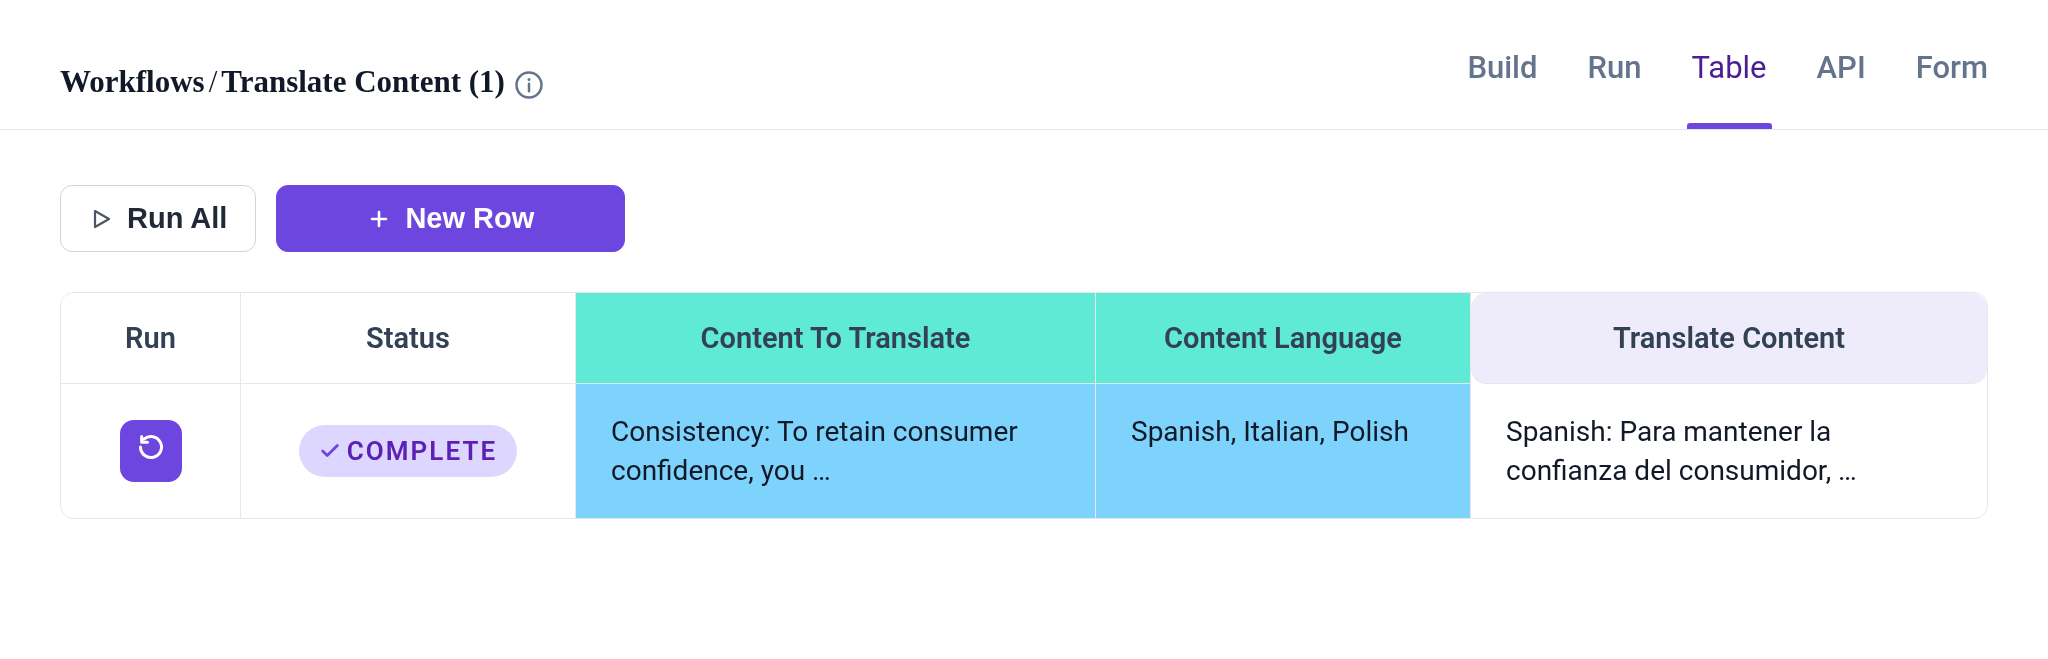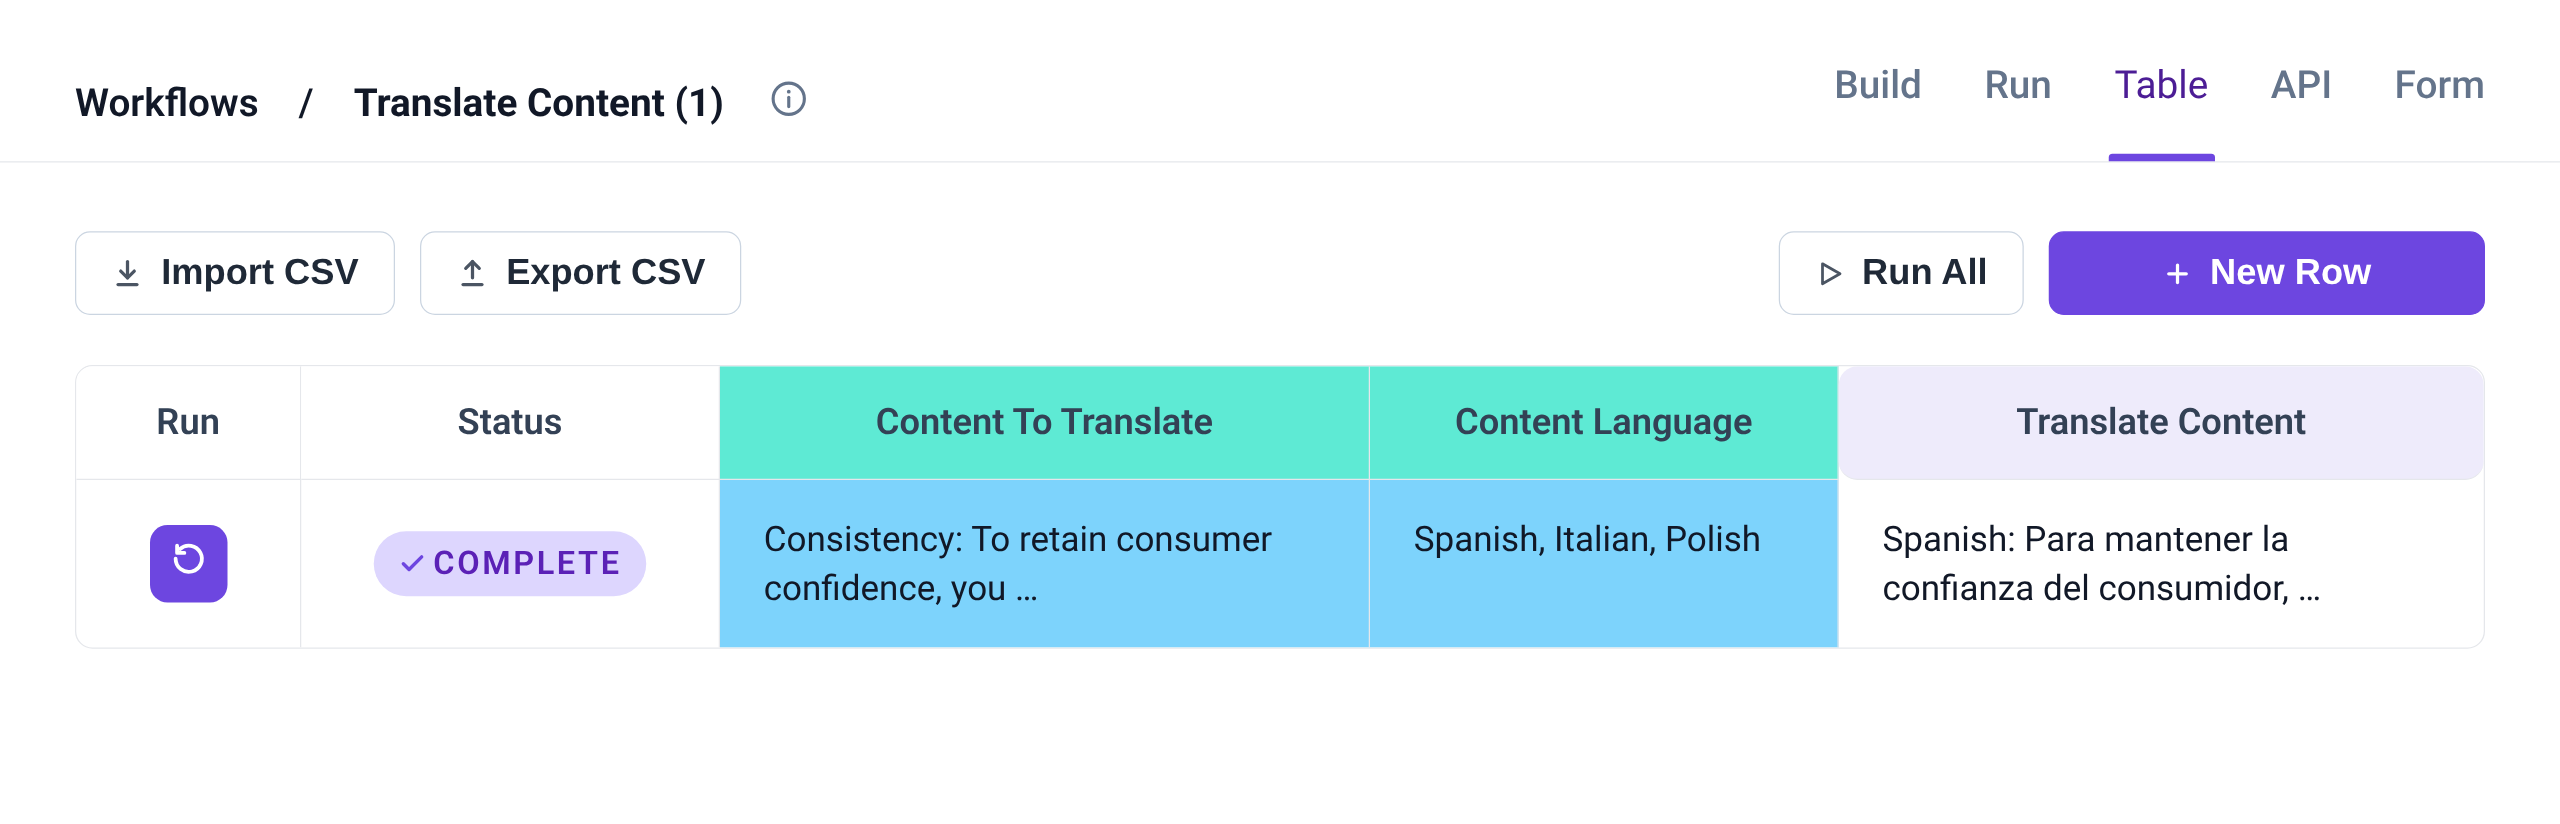--- a/index.html
+++ b/index.html
@@ -19,22 +19,23 @@
       display: flex;
       align-items: center;
       justify-content: space-between;
       padding: 35px 60px 0 60px;
       height: 130px;
       border-bottom: 1px solid #e5e7eb;
     }
     
     .breadcrumb-area {
       display: flex;
-      align-items: flex-start;
-      gap: 32px;
+      align-items: flex-end;
+      gap: 4px;
+      font-family: Liberation Serif, serif;
     }
     
     .breadcrumb-link {
       font-size: 31px;
       font-weight: 600;
       color: #111827;
       cursor: pointer;
     }
     
     .breadcrumb-sep {
@@ -261,42 +262,20 @@
   <div class="tabs">
     <div class="tab">Build</div>
     <div class="tab">Run</div>
     <div class="tab active">Table</div>
     <div class="tab">API</div>
     <div class="tab">Form</div>
   </div>
 </div>
 
 <div class="toolbar">
-  <div class="toolbar-left">
-    <button class="btn">
-      <span class="icon">
-        <svg width="26" height="26" viewBox="0 0 24 24" fill="none" stroke="#4b5563" stroke-width="2.4" stroke-linecap="round" stroke-linejoin="round">
-          <line x1="12" y1="3" x2="12" y2="15"></line>
-          <polyline points="7 10 12 15 17 10"></polyline>
-          <line x1="5" y1="20" x2="19" y2="20"></line>
-        </svg>
-      </span>
-      <span>Import CSV</span>
-    </button>
-    <button class="btn">
-      <span class="icon">
-        <svg width="26" height="26" viewBox="0 0 24 24" fill="none" stroke="#4b5563" stroke-width="2.4" stroke-linecap="round" stroke-linejoin="round">
-          <line x1="12" y1="15" x2="12" y2="3"></line>
-          <polyline points="7 8 12 3 17 8"></polyline>
-          <line x1="5" y1="20" x2="19" y2="20"></line>
-        </svg>
-      </span>
-      <span>Export CSV</span>
-    </button>
-  </div>
   <div class="toolbar-right">
     <button class="btn">
       <span class="icon">
         <svg width="24" height="24" viewBox="0 0 24 24" fill="none" stroke="#4b5563" stroke-width="2.2" stroke-linecap="round" stroke-linejoin="round">
           <polygon points="6 4 20 12 6 20 6 4"></polygon>
         </svg>
       </span>
       <span>Run All</span>
     </button>
     <button class="btn btn-primary">

